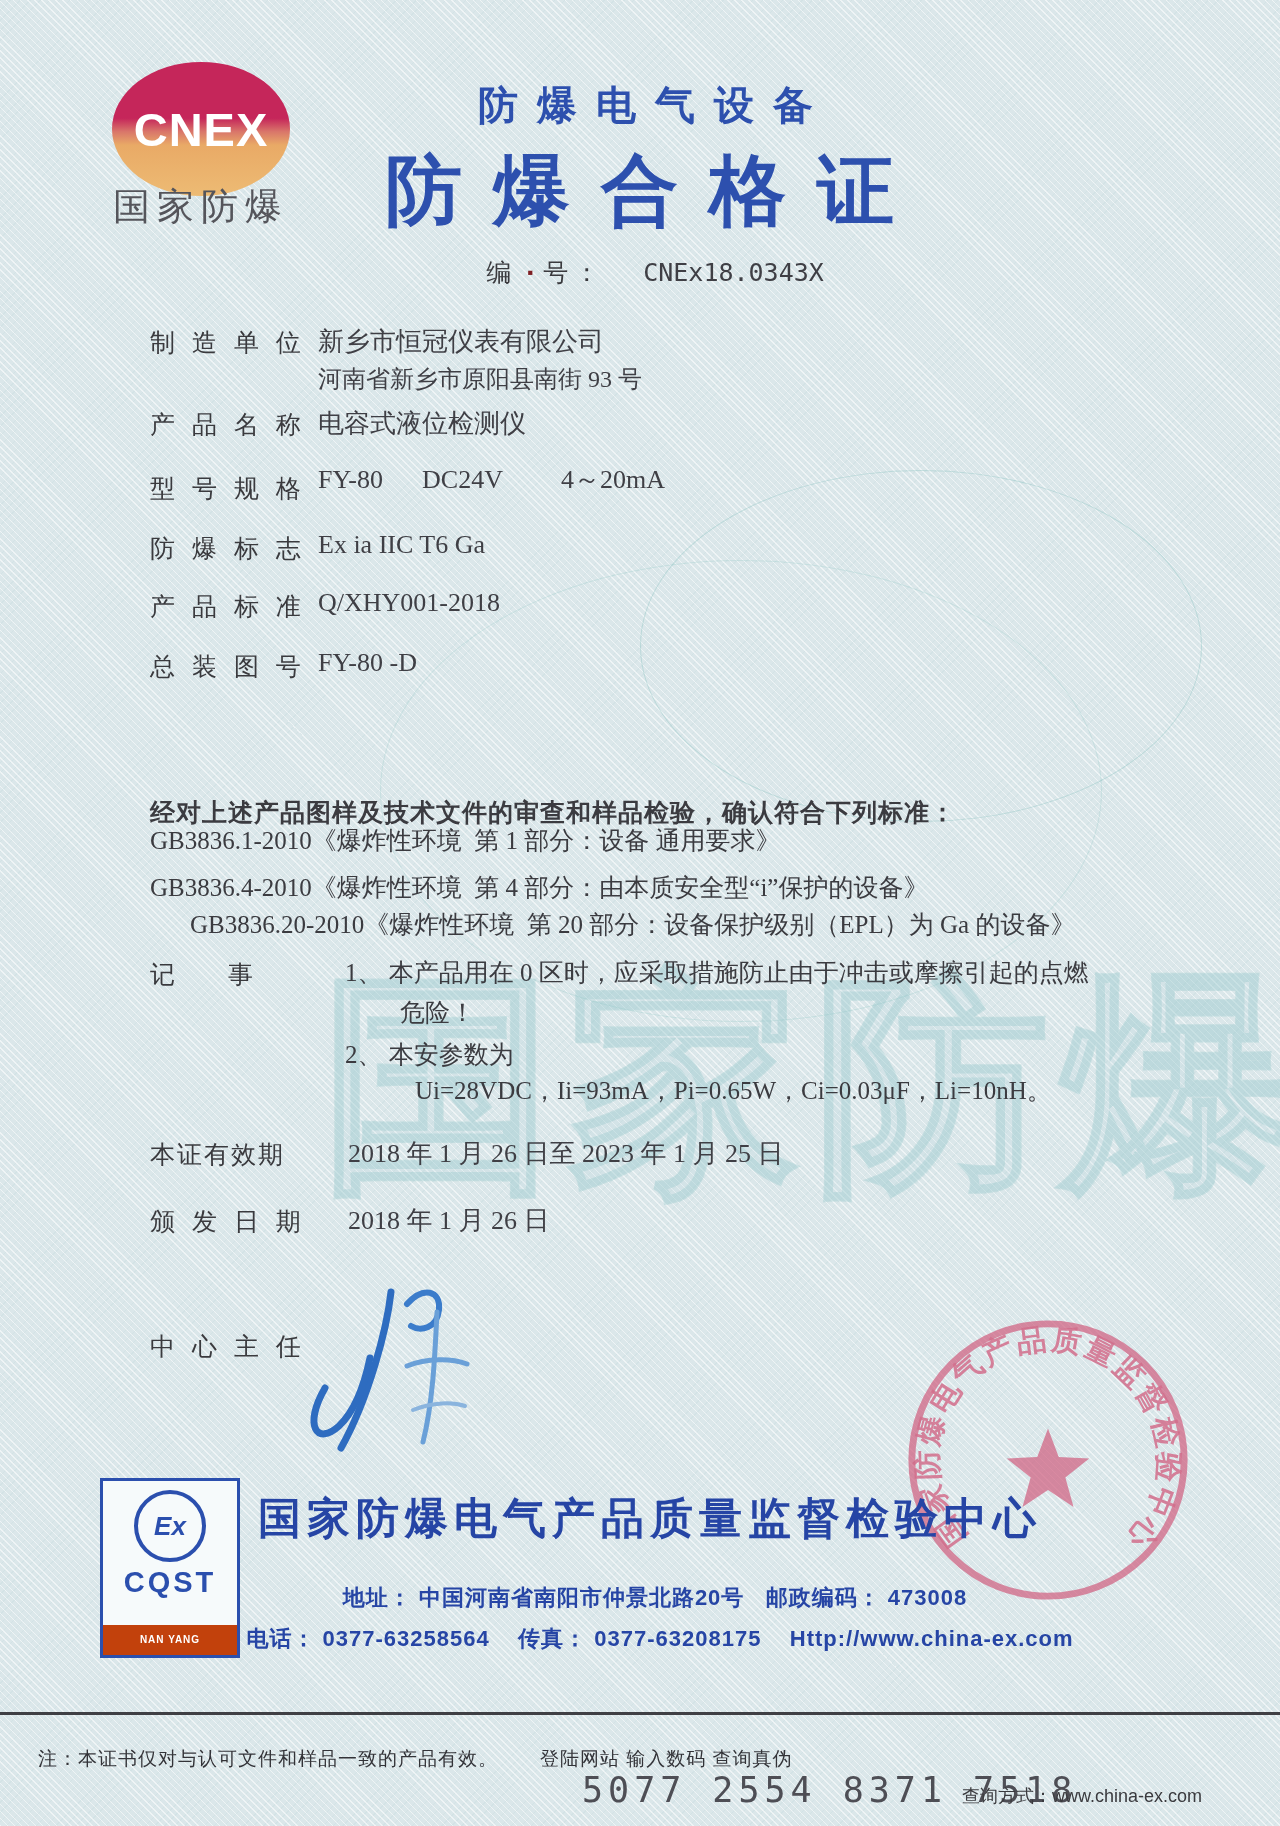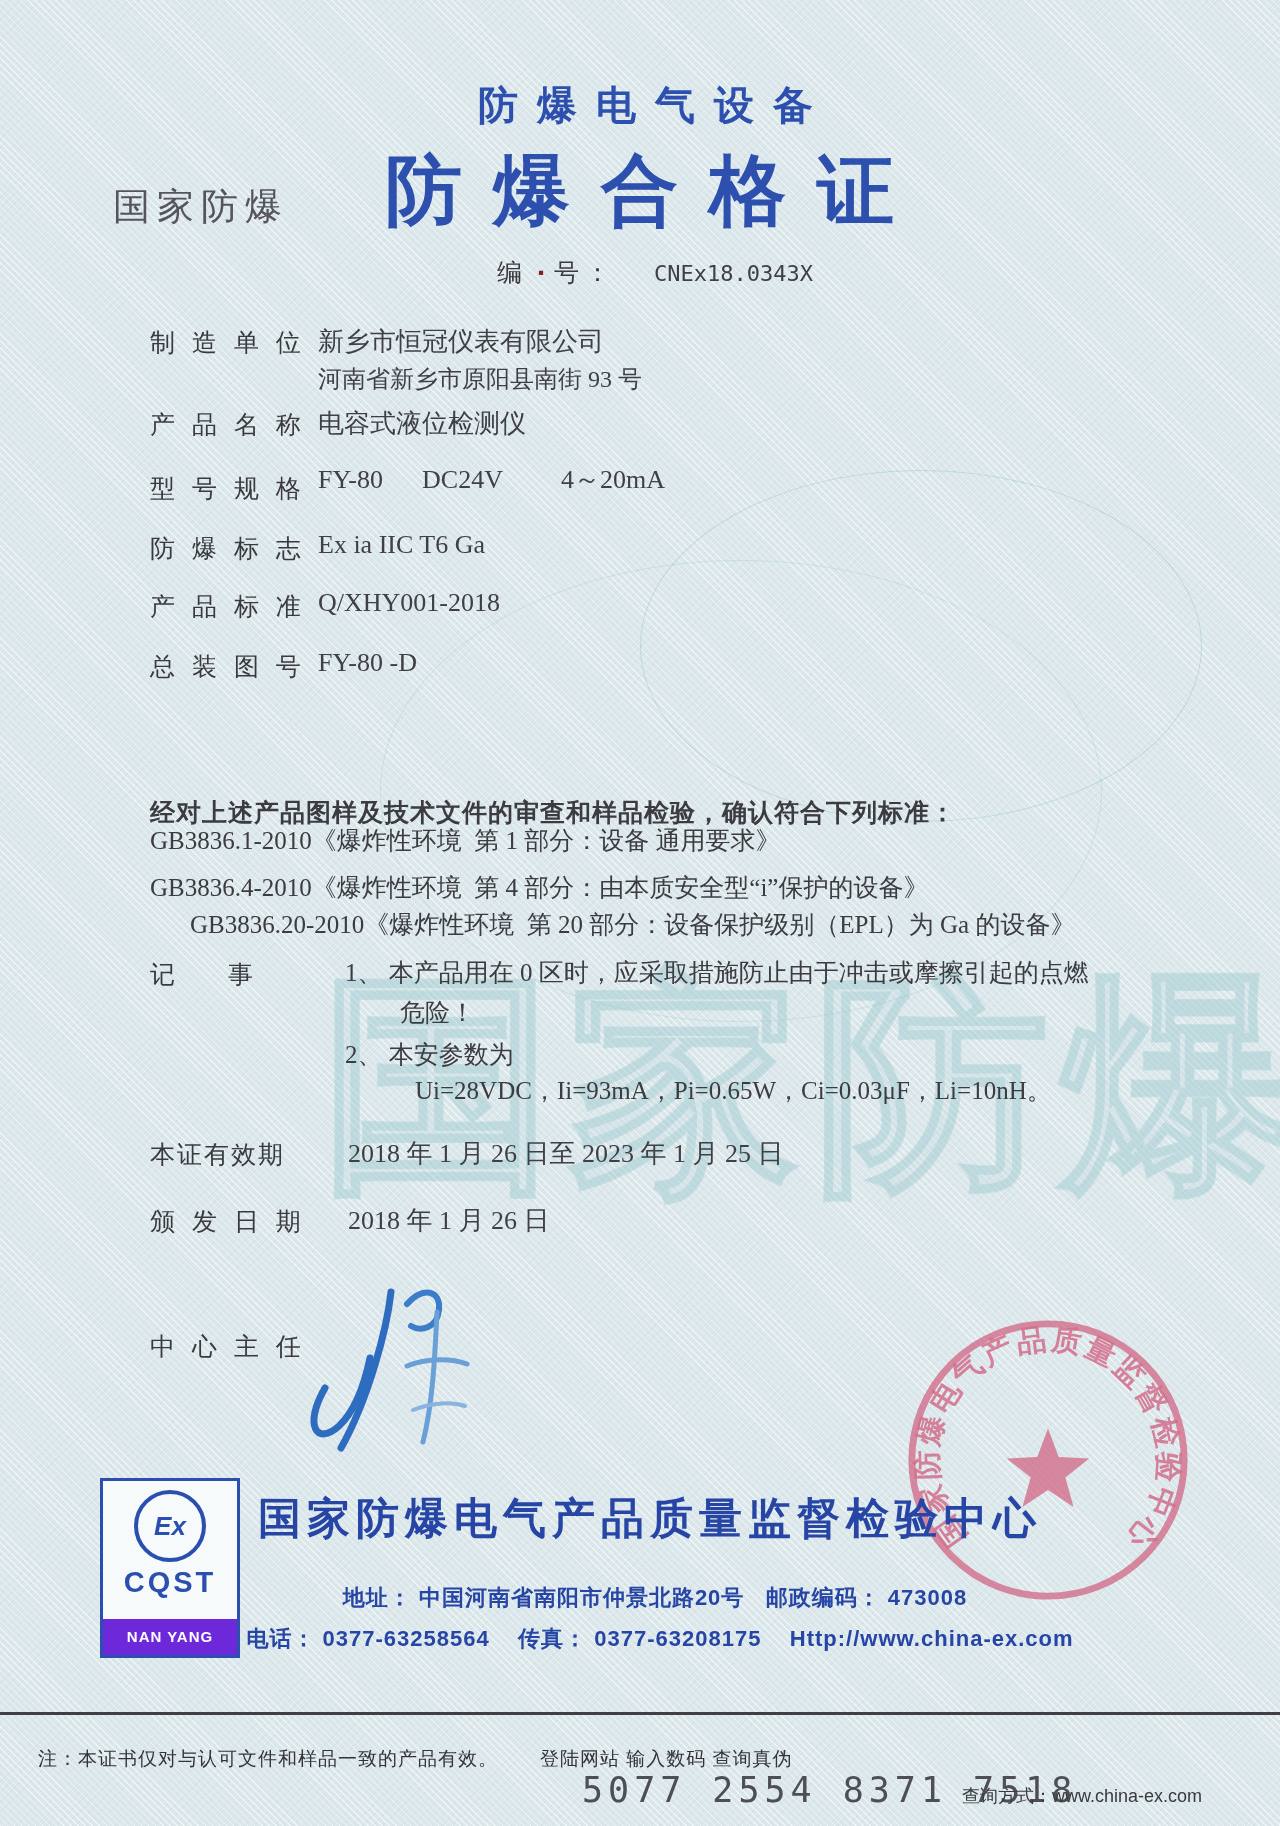--- a/index.html
+++ b/index.html
@@ -18,21 +18,21 @@
     width:178px; height:134px; border-radius:50%;
     background:linear-gradient(180deg,#c5265a 0%,#c5265a 42%,#d9766a 52%,#e9aa66 62%,#edbb74 100%);
     display:flex; align-items:center; justify-content:center;
   }
   .cnex-oval span{color:#ffffff; font-weight:bold; font-size:47px; letter-spacing:1px;}
   .logo-caption{font-size:37px; color:#55555b; letter-spacing:7px; font-weight:500;}
   .doc-category{font-size:40px; font-weight:bold; color:#2d50ae; letter-spacing:19px; text-align:center;}
   .doc-title{font-size:77px; font-weight:bold; color:#2d50ae; letter-spacing:31px; text-align:center; white-space:nowrap;}
   .certno-row{display:flex; align-items:baseline; justify-content:center; gap:10px; font-size:25px; color:#3a3a3e;}
   .certno-row .bullet{color:#7e1f24; font-size:17px; align-self:center;}
-  .certno-row .num{font-family:"DejaVu Sans Mono", monospace; font-size:22px; margin-left:28px; color:#3f3f45;}
+  .certno-row .num{font-family:"DejaVu Sans Mono", monospace; font-size:25px; margin-left:28px; color:#3f3f45;}
   .certno-row .lab{letter-spacing:6px;}
   
   .flabel{font-size:25px; letter-spacing:5px; color:#3a3a3e; font-weight:500; white-space:pre;}
   .fvalue{font-family:"Liberation Serif", serif; font-size:26px; color:#3f3f45; white-space:pre;}
   .para{font-family:"Liberation Serif", serif; font-size:25px; color:#3b3b40; white-space:pre;}
   .para.b{font-weight:600; font-family:"Liberation Sans", sans-serif; letter-spacing:1px;}
   
   .watermark{
     font-size:235px; font-weight:bold; letter-spacing:12px;
     color:rgba(165,205,210,0.14);
@@ -47,41 +47,44 @@
     width:140px; height:180px; border:3px solid #2b4fae; background:#f6fafb;
     display:flex; flex-direction:column; align-items:center; box-sizing:border-box;
   }
   .excircle{
     margin-top:9px; width:72px; height:72px; border:4px solid #2b4fae; border-radius:50%;
     display:flex; align-items:center; justify-content:center; box-sizing:border-box;
   }
   .excircle span{color:#2b4fae; font-weight:bold; font-size:26px; font-style:italic;}
   .cqst{color:#2b4fae; font-size:29px; font-weight:bold; letter-spacing:3px; margin-top:4px;}
   .nanyang{
-    margin-top:auto; width:100%; background:#6d28d9; color:#ffffff; font-size:15px;
+    margin-top:auto; width:100%; background:#c2410c; color:#ffffff; font-size:10px;
     font-weight:bold; text-align:center; letter-spacing:1px; padding:9px 0 10px 0;
   }
   .org-name{font-size:43px; font-weight:bold; color:#2645a5; letter-spacing:6px; white-space:nowrap;}
   .org-line{font-size:22px; font-weight:bold; color:#2645a5; letter-spacing:1px; text-align:center; white-space:pre;}
   
   .divider{height:3px; background:#3f3f44;}
   .foot-note{display:flex; gap:42px; font-size:19px; color:#333338; letter-spacing:1px;}
   .verify-code{font-family:"DejaVu Sans Mono", monospace; font-size:35px; color:#4e4e55; letter-spacing:5px;}
   .query{font-size:18px; color:#3a3a3e;}
 </style>
 </head>
 <body>
 
 <div class="page">
 
   <div class="guil abs" style="left:640px; top:470px; width:560px; height:350px;"></div>
   <div class="guil abs" style="left:380px; top:560px; width:720px; height:460px; border-color:rgba(125,190,186,0.22);"></div>
 
   <div class="watermark abs" style="left:320px; top:930px;">国家防爆</div>
 
+  <div class="cnex-oval abs" style="left:112px; top:62px;">
+    <span>CNEX</span>
+  </div>
   <div class="logo-caption abs" style="left:112px; top:182px; width:178px; text-align:center;">国家防爆</div>
 
   <div class="doc-category abs" style="left:330px; top:78px; width:650px;">防爆电气设备</div>
   <div class="doc-title abs" style="left:300px; top:140px; width:710px;">防爆合格证</div>
 
   <div class="certno-row abs" style="left:300px; top:256px; width:710px;">
     <span class="lab">编</span>
     <span class="bullet">▪</span>
     <span class="lab">号：</span>
     <span class="num">CNEx18.0343X</span>

